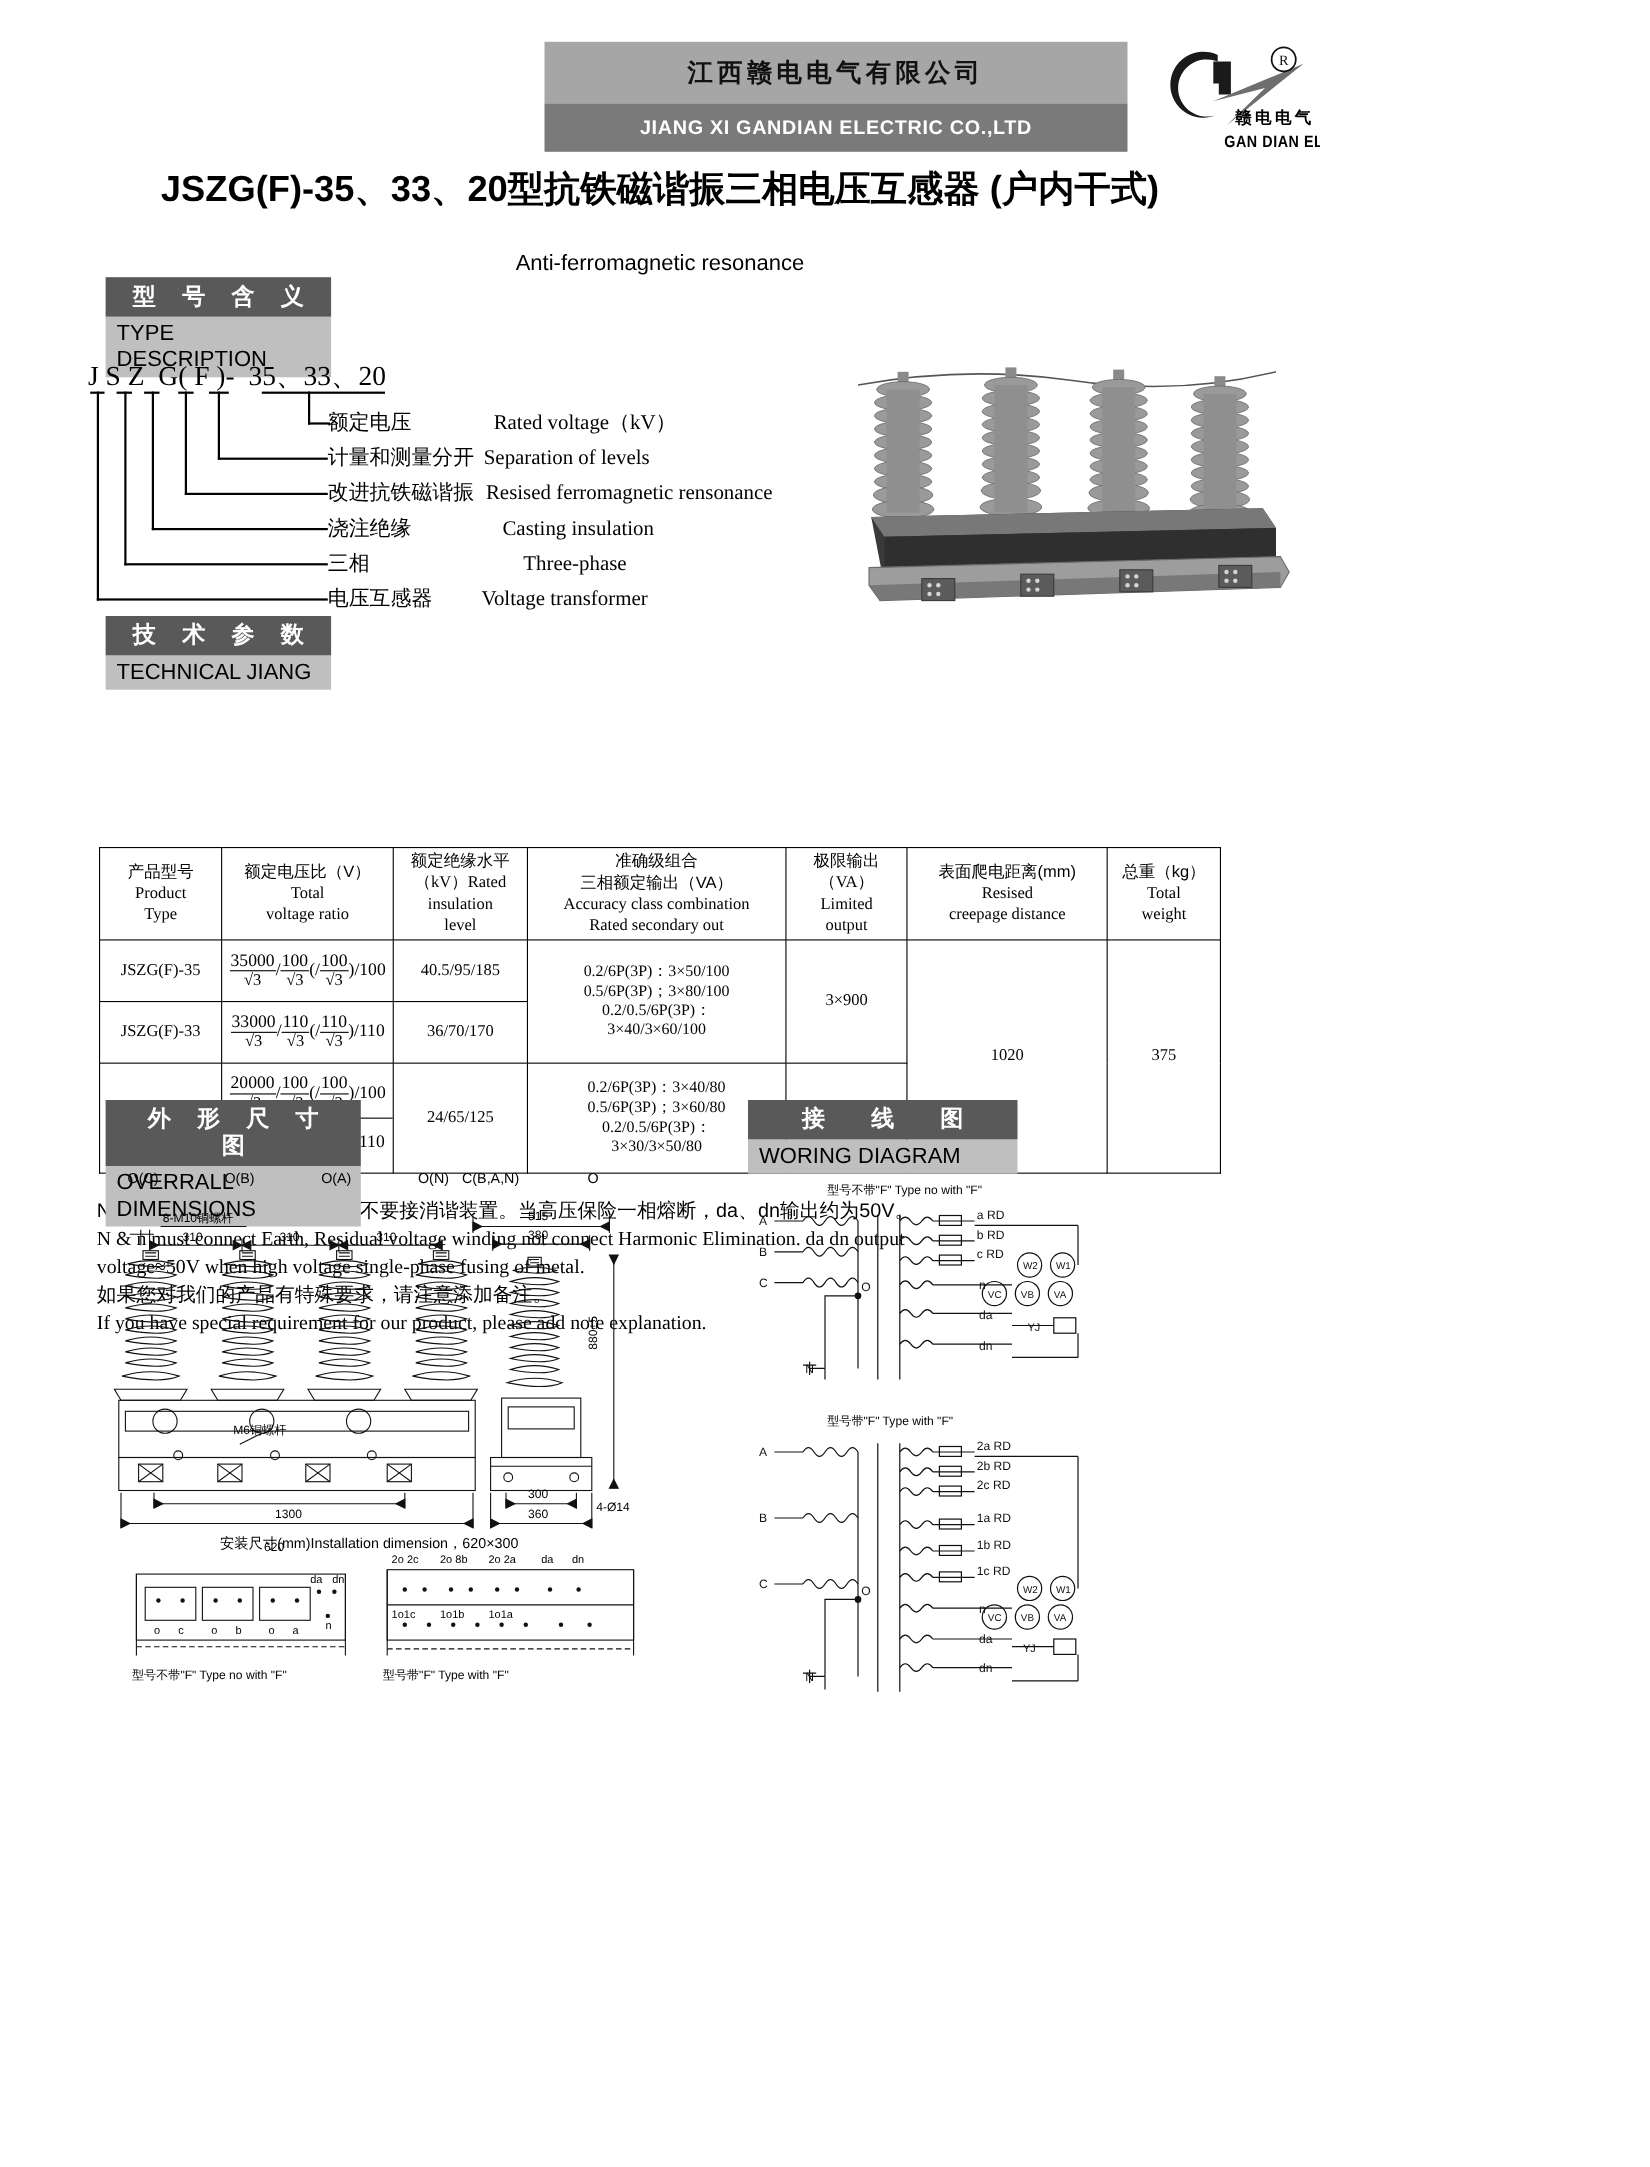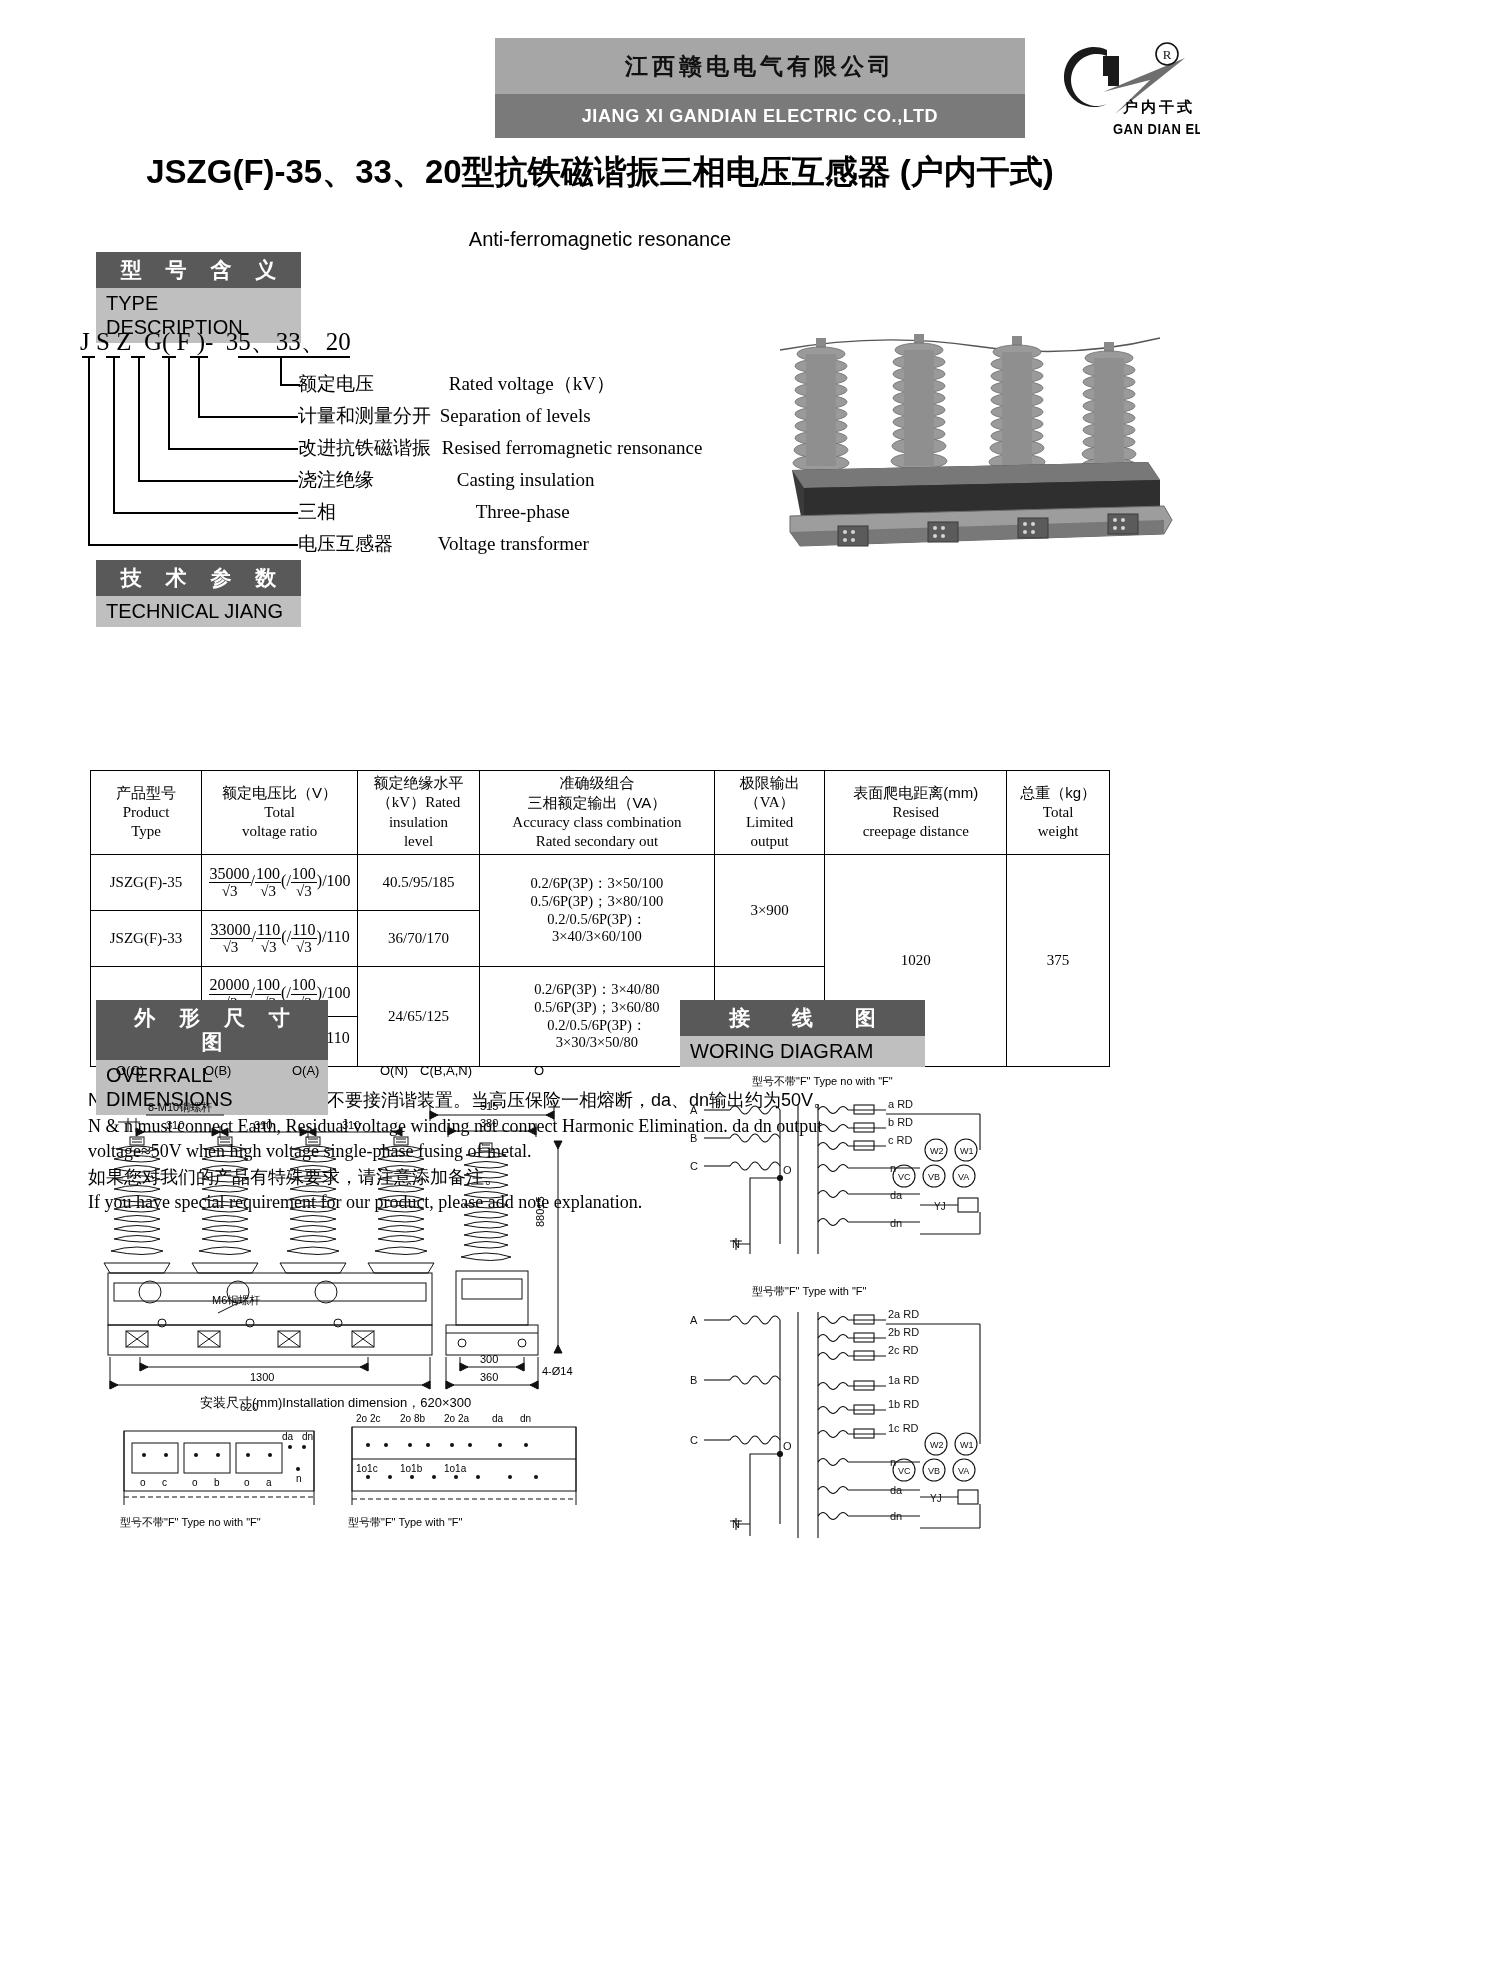--- a/index.html
+++ b/index.html
@@ -91,21 +91,21 @@
       </div>
     </div>
     <div class="logo">
       <svg width="215" height="80" viewBox="0 0 215 80">
         <path d="M62 10 A30 30 0 1 0 62 64 A26 26 0 1 1 62 16 Z" fill="#1a1a1a"></path>
         <path d="M58 16 L74 16 L74 46 L63 46 L63 36 L58 36 Z" fill="#1a1a1a"></path>
         <path d="M140 18 L70 74 L105 40 L58 52 Z" fill="#6e6e6e"></path>
         <circle cx="122" cy="14" r="11" fill="none" stroke="#111" stroke-width="1.6"></circle>
         <text x="122" y="19" font-size="13" text-anchor="middle" font-family="Liberation Serif, serif" fill="#111">R</text>
       </svg>
-      <div class="lg-cn">户内干式</div>
+      <div class="lg-cn">赣电电气</div>
       <div class="lg-en">GAN DIAN ELECTRIC</div>
     </div>
   </div>
 
   <div class="t1">JSZG(F)-35、33、20型抗铁磁谐振三相电压互感器 (户内干式)</div>
   <div class="t3">Anti-ferromagnetic resonance</div>
 
   <div class="banner" style="left:96px;top:252px;width:205px;">
     <div class="bn-cn">型 号 含 义</div>
     <div class="bn-en">TYPE DESCRIPTION</div>

